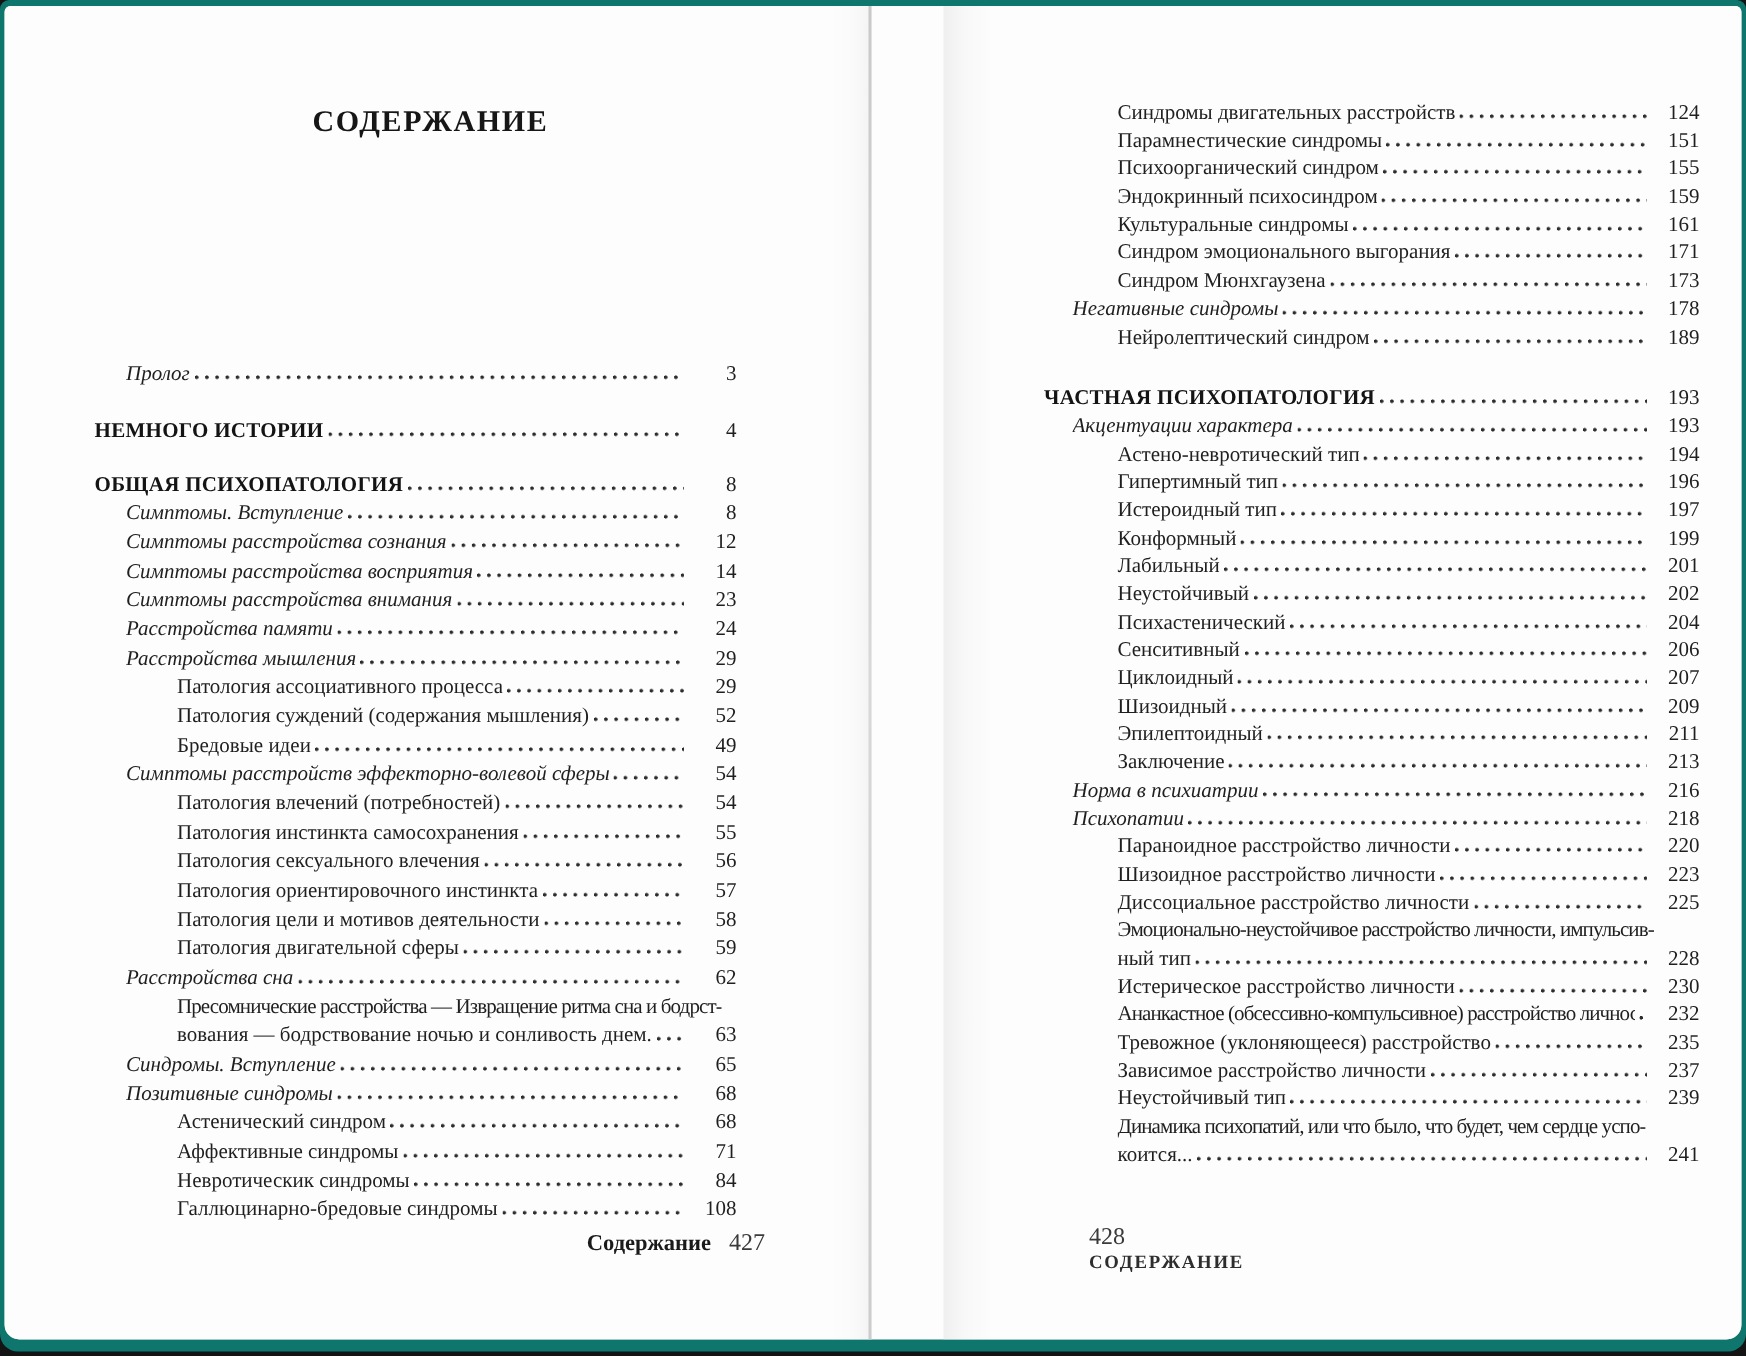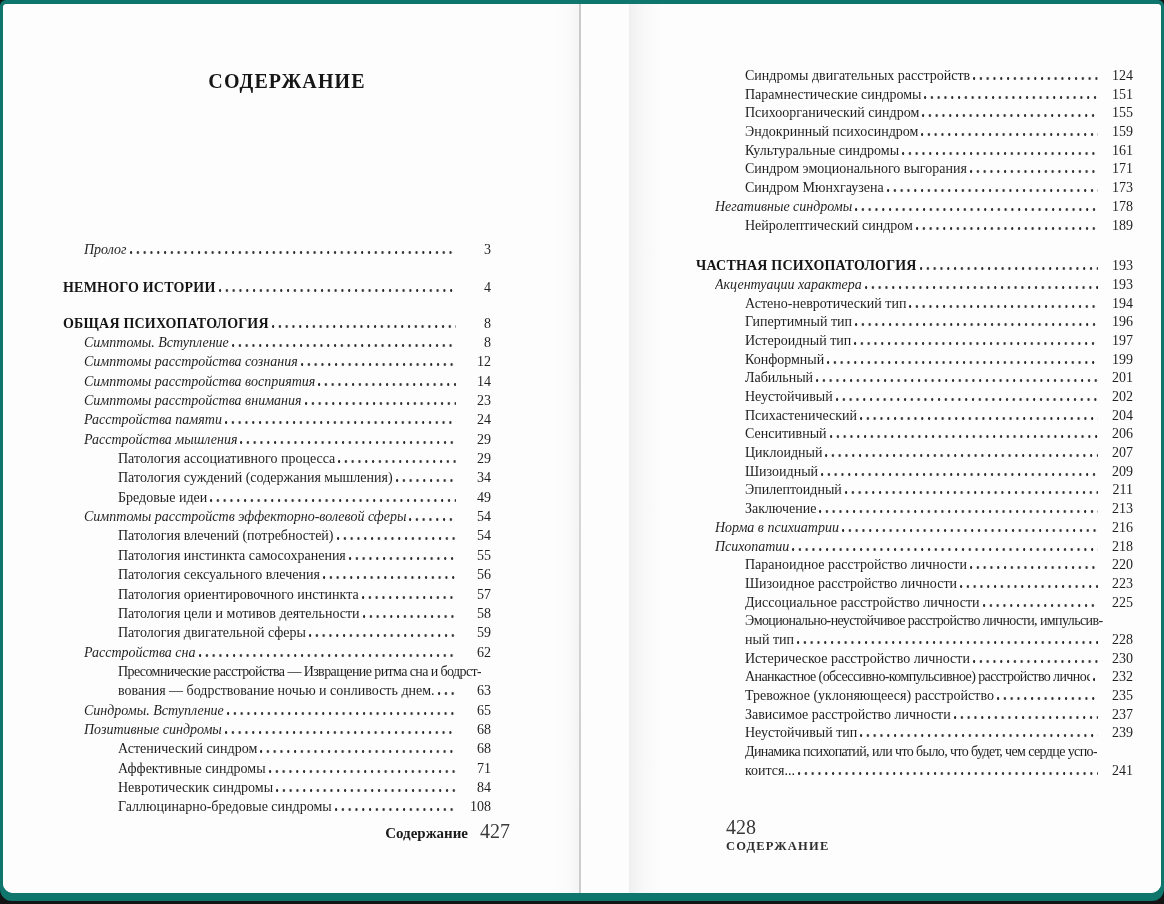--- a/index.html
+++ b/index.html
@@ -49,21 +49,21 @@
     background-image:radial-gradient(circle at 1.1px 1.5px,#2c2c2c 1.05px,rgba(0,0,0,0) 1.4px);
     background-size:6.8px 3px;background-repeat:repeat-x;background-position:left bottom;
   }
   .num{flex:none;width:30px;text-align:right;font-size:14px;color:#1f1f1f;}
 
   .footer{position:absolute;display:flex;align-items:baseline;}
   .footer-left{top:816px;right:71px;}
   .footer-right{top:812px;left:72px;flex-direction:column;}
   .footer .runhead-lc{font-size:15px;font-weight:700;color:#1a1a1a;}
   .footer .runhead-caps{font-size:12.5px;font-weight:700;letter-spacing:1.2px;color:#2e2e2e;}
-  .footer .folio{font-size:20px;color:#3a3a3a;}
+  .footer .folio{font-size:16px;color:#3a3a3a;}
   .footer-left .folio{margin-left:12px;}
   .footer-right .runhead-caps{margin-left:25px;}
 </style>
 </head>
 <body>
 
 <div class="frame">
   <div class="book">
 
     <div class="page page-left">
@@ -115,21 +115,21 @@
             <span class="num">29</span>
           </div>
           <div class="toc-row lvl2 regular">
             <span class="t">Патология ассоциативного процесса</span>
             <span class="dots"></span>
             <span class="num">29</span>
           </div>
           <div class="toc-row lvl2 regular">
             <span class="t">Патология суждений (содержания мышления)</span>
             <span class="dots"></span>
-            <span class="num">34</span>
+            <span class="num">52</span>
           </div>
           <div class="toc-row lvl2 regular">
             <span class="t">Бредовые идеи</span>
             <span class="dots"></span>
             <span class="num">49</span>
           </div>
           <div class="toc-row lvl1 italic">
             <span class="t">Симптомы расстройств эффекторно-волевой сферы</span>
             <span class="dots"></span>
             <span class="num">54</span>

